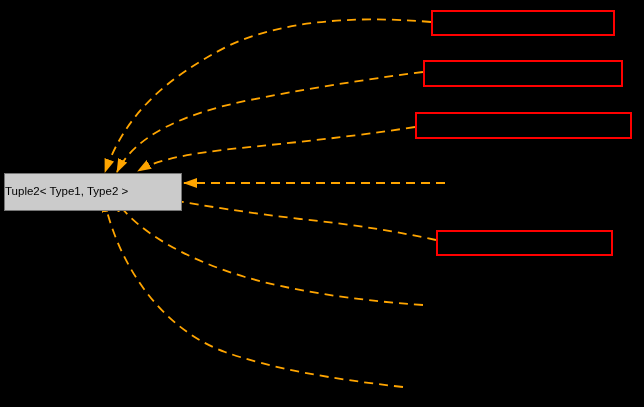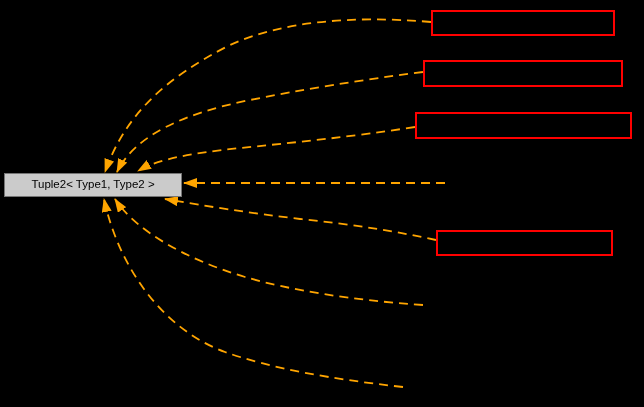--- a/index.html
+++ b/index.html
@@ -37,27 +37,27 @@
   }
   .rbox.b1 { left: 431px; top: 10px;  width: 184px; height: 26px; }
   .rbox.b2 { left: 423px; top: 60px;  width: 200px; height: 27px; }
   .rbox.b3 { left: 415px; top: 112px; width: 217px; height: 27px; }
   .rbox.b4 { left: 436px; top: 230px; width: 177px; height: 26px; }
   .main-node {
     position: absolute;
     left: 4px;
     top: 173px;
     width: 178px;
-    height: 24px;
+    height: 38px;
     background: var(--node-fill, #cbcbcb);
     border: 1px solid var(--node-border, #757575);
     box-sizing: border-box;
     display: flex;
     align-items: center;
-    justify-content: center;
+    justify-content: flex-start;
   }
   .main-node span {
     color: var(--node-text, #000);
     font-size: 11.5px;
     line-height: 1;
     white-space: nowrap;
   }
 </style>
 </head>
 <body>

